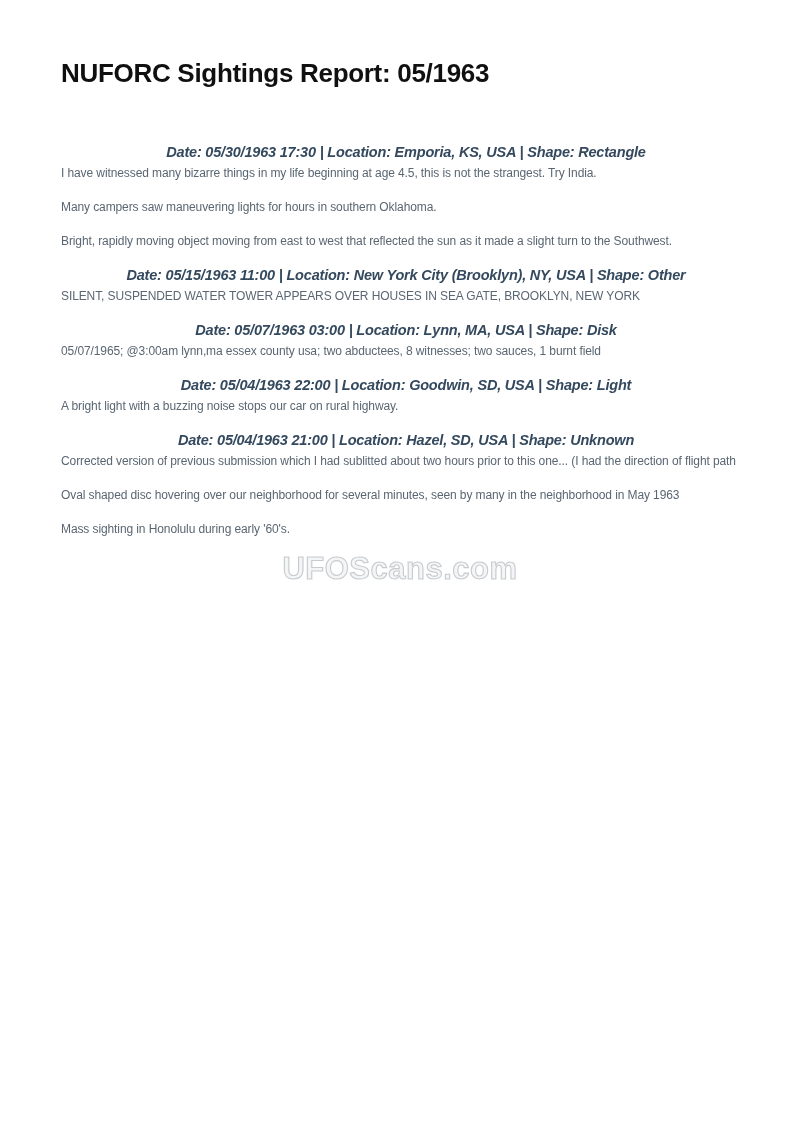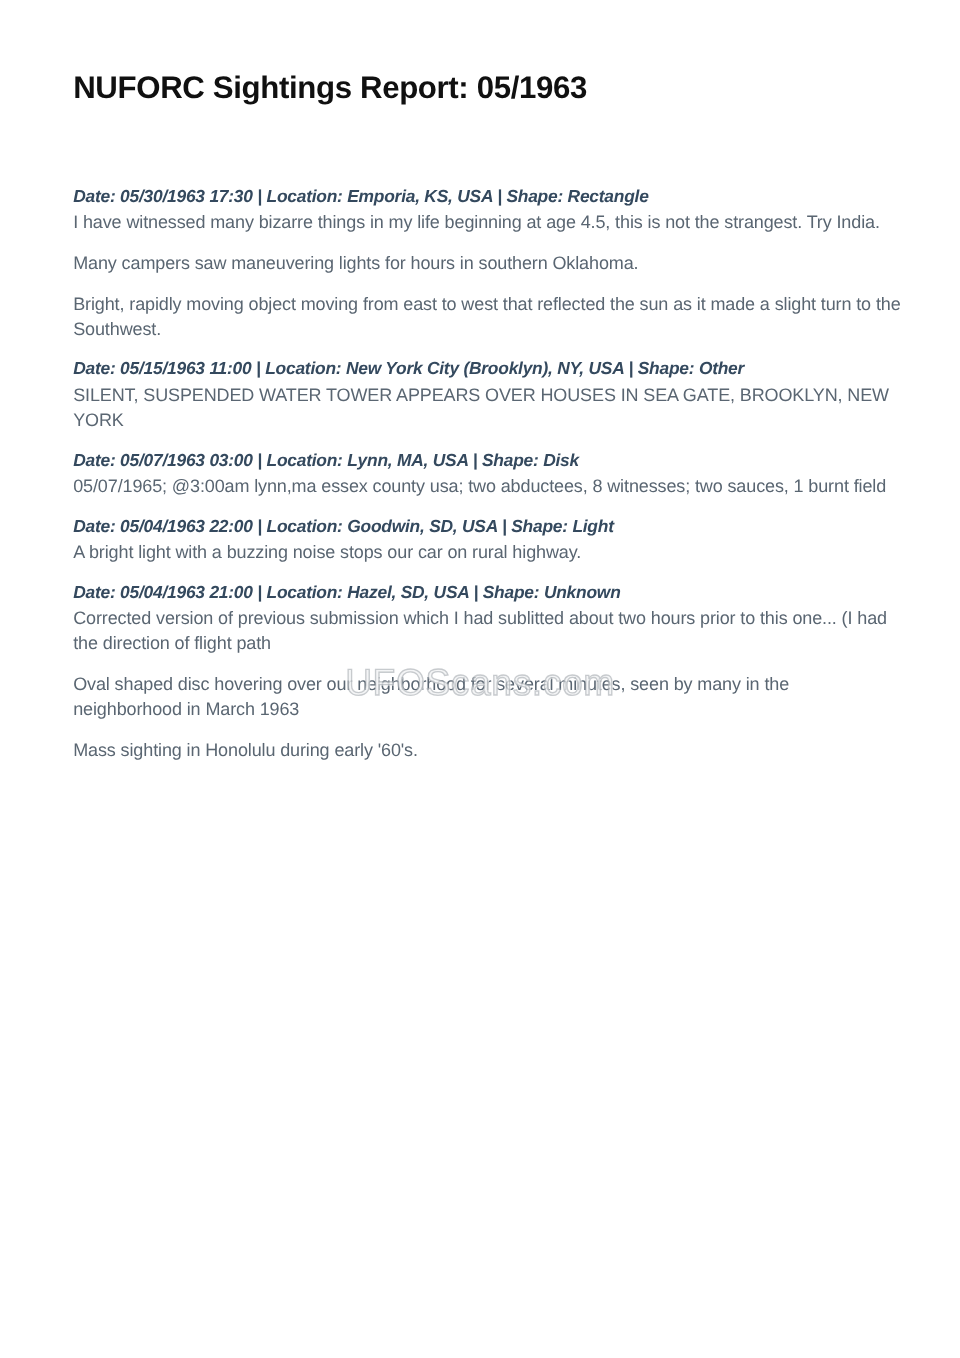--- a/index.html
+++ b/index.html
@@ -35,44 +35,45 @@
   .entries {
     position: absolute;
     left: 61px;
     top: 142px;
     width: 690px;
   }
   .entry {
     margin: 0 0 13px 0;
   }
   .entry-header {
-    margin: 12px 0 1px 0;
+    margin: 0 0 1px 0;
     font-size: 14.5px;
     line-height: 20px;
     font-weight: bold;
     font-style: italic;
     letter-spacing: -0.2px;
     color: var(--header-color, #34495e);
+    text-align: center;
   }
   .entry-desc {
     margin: 0;
-    font-size: 15px;
+    font-size: 12px;
     line-height: 21px;
     letter-spacing: -0.1px;
     color: var(--body-color, #5a6672);
   }
   .watermark {
     position: absolute;
     top: 549px;
     left: 50%;
     transform: translateX(-50%);
     margin: 0;
     font-size: 31px;
     line-height: 40px;
-    font-weight: normal;
+    font-weight: bold;
     letter-spacing: 0.5px;
     white-space: nowrap;
     color: rgba(235, 237, 239, 0.55);
     -webkit-text-stroke: 1.1px rgba(158, 164, 170, 0.55);
     text-shadow: 1px 1px 0 rgba(255, 255, 255, 0.6);
     pointer-events: none;
   }
   .footer {
     position: absolute;
     left: 0;
@@ -121,21 +122,21 @@
     <p class="entry-desc">A bright light with a buzzing noise stops our car on rural highway.</p>
   </div>
 
   <div class="entry">
     <p class="entry-header">Date: 05/04/1963 21:00 | Location: Hazel, SD, USA | Shape: Unknown</p>
     <p class="entry-desc">Corrected version of previous submission which I had sublitted about two hours prior to this one... (I had the direction of flight path</p>
   </div>
 
 
   <div class="entry">
-    <p class="entry-desc">Oval shaped disc hovering over our neighborhood for several minutes, seen by many in the neighborhood in March 1963</p>
+    <p class="entry-desc">Oval shaped disc hovering over our neighborhood for several minutes, seen by many in the neighborhood in May 1963</p>
   </div>
 
   <div class="entry">
     <p class="entry-desc">Mass sighting in Honolulu during early '60's.</p>
   </div>
 </div>
 
   <div class="watermark">UFOScans.com</div>
 
   <p class="footer">Data from www.nuforc.org listed on www.ufoscans.com</p>

